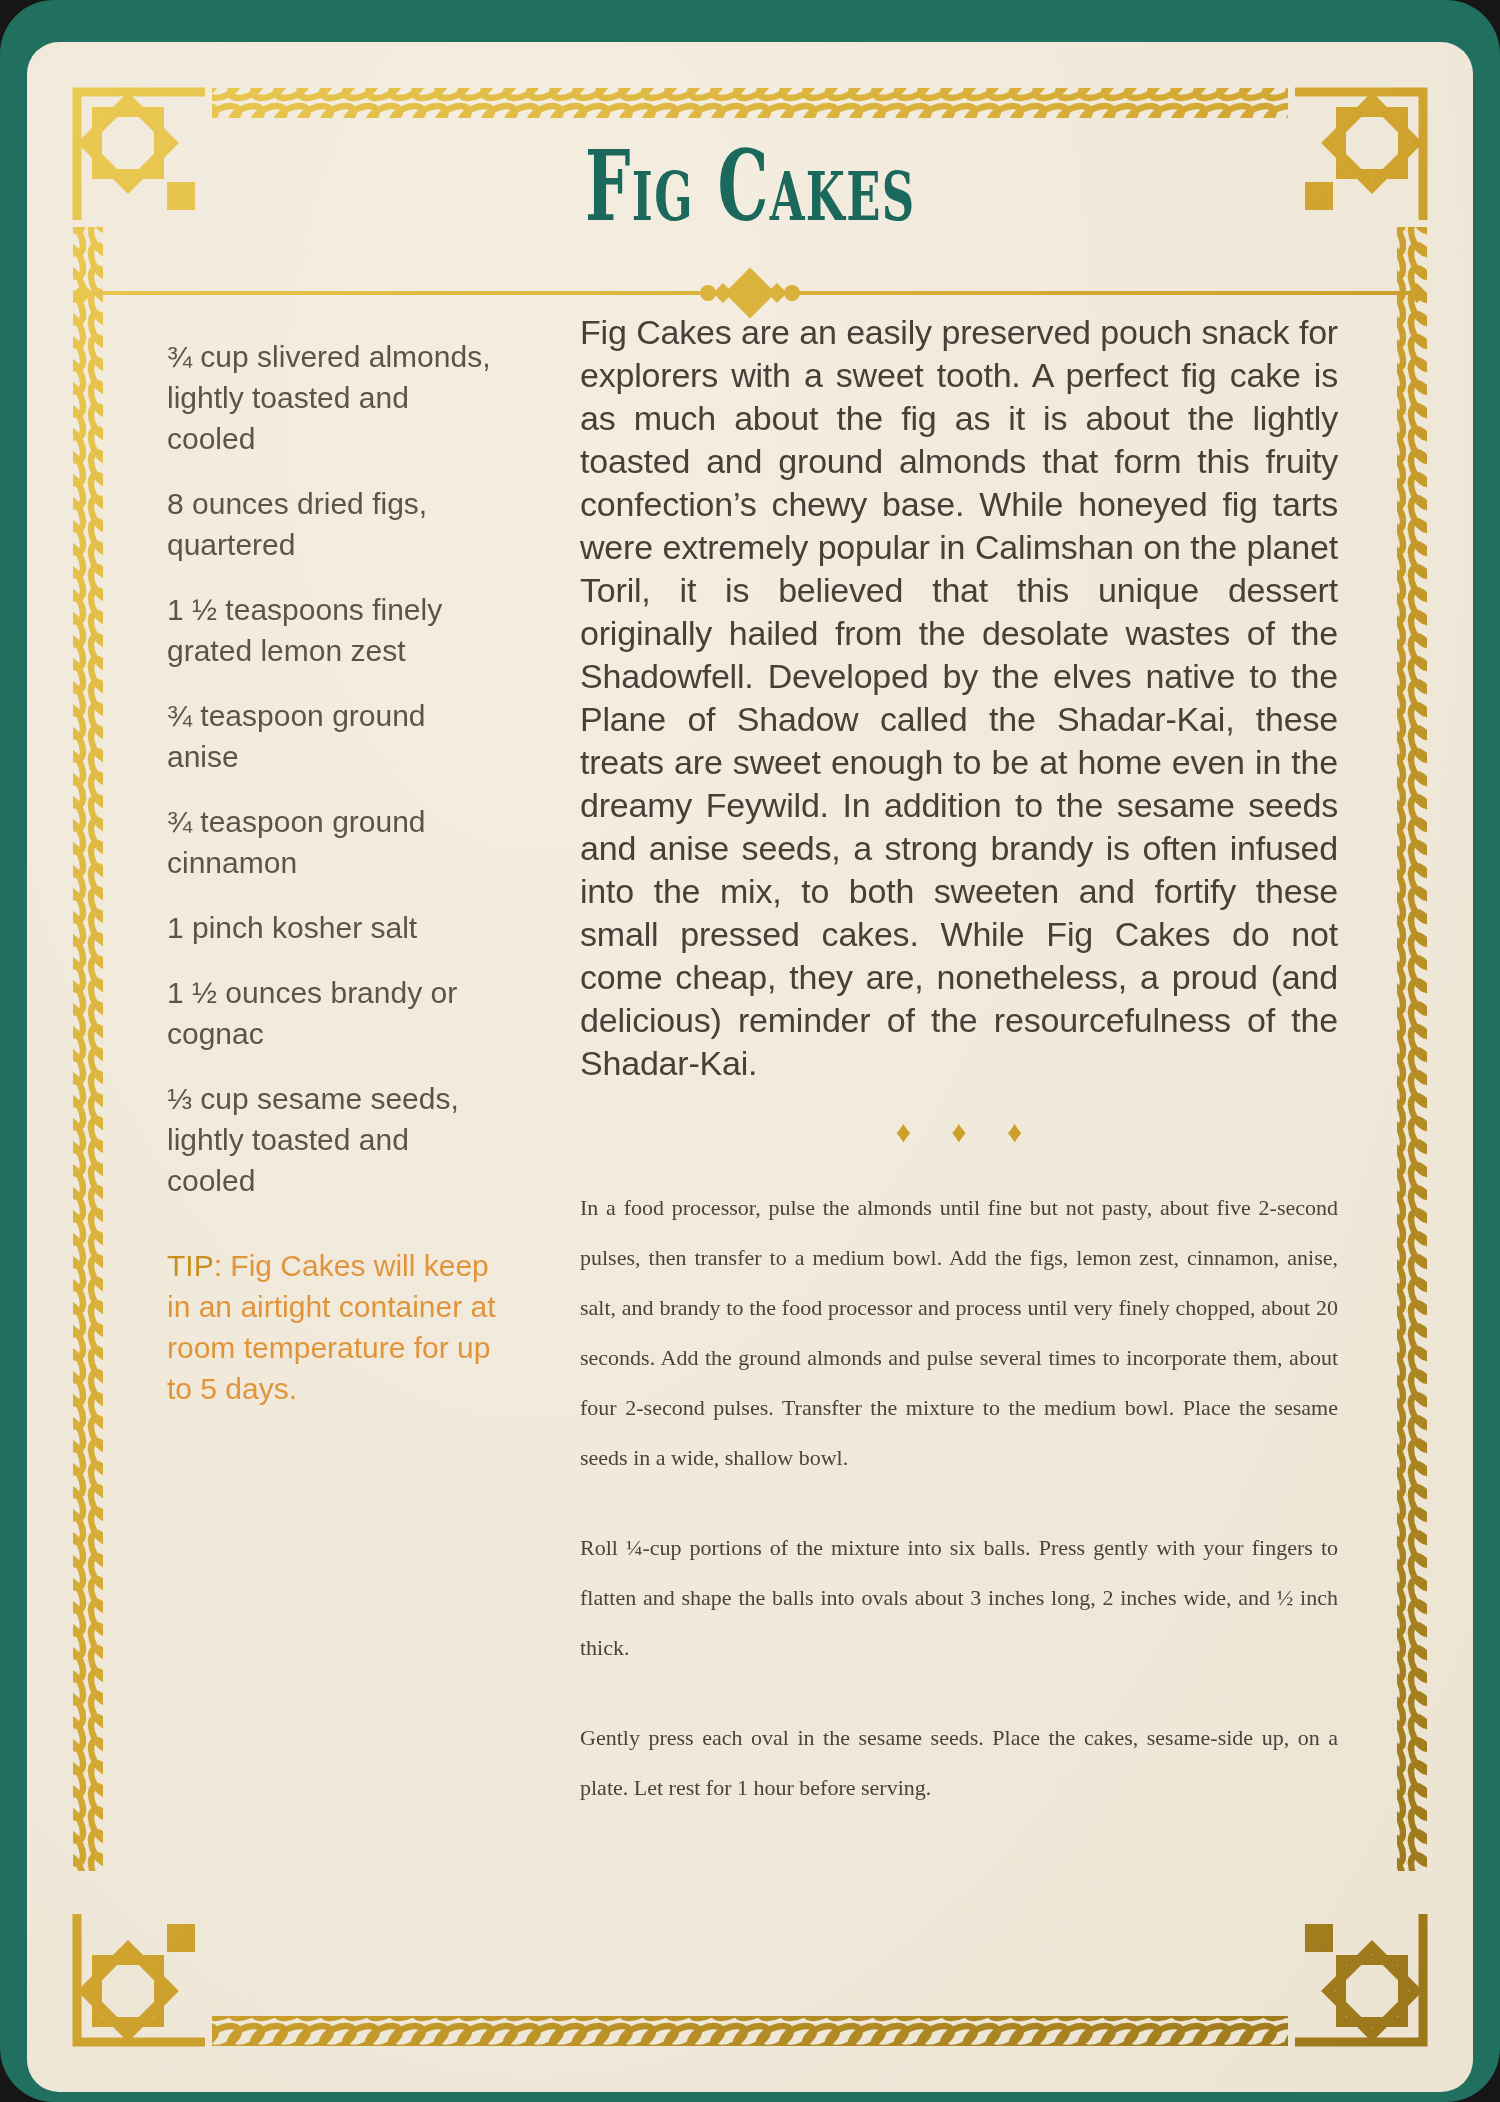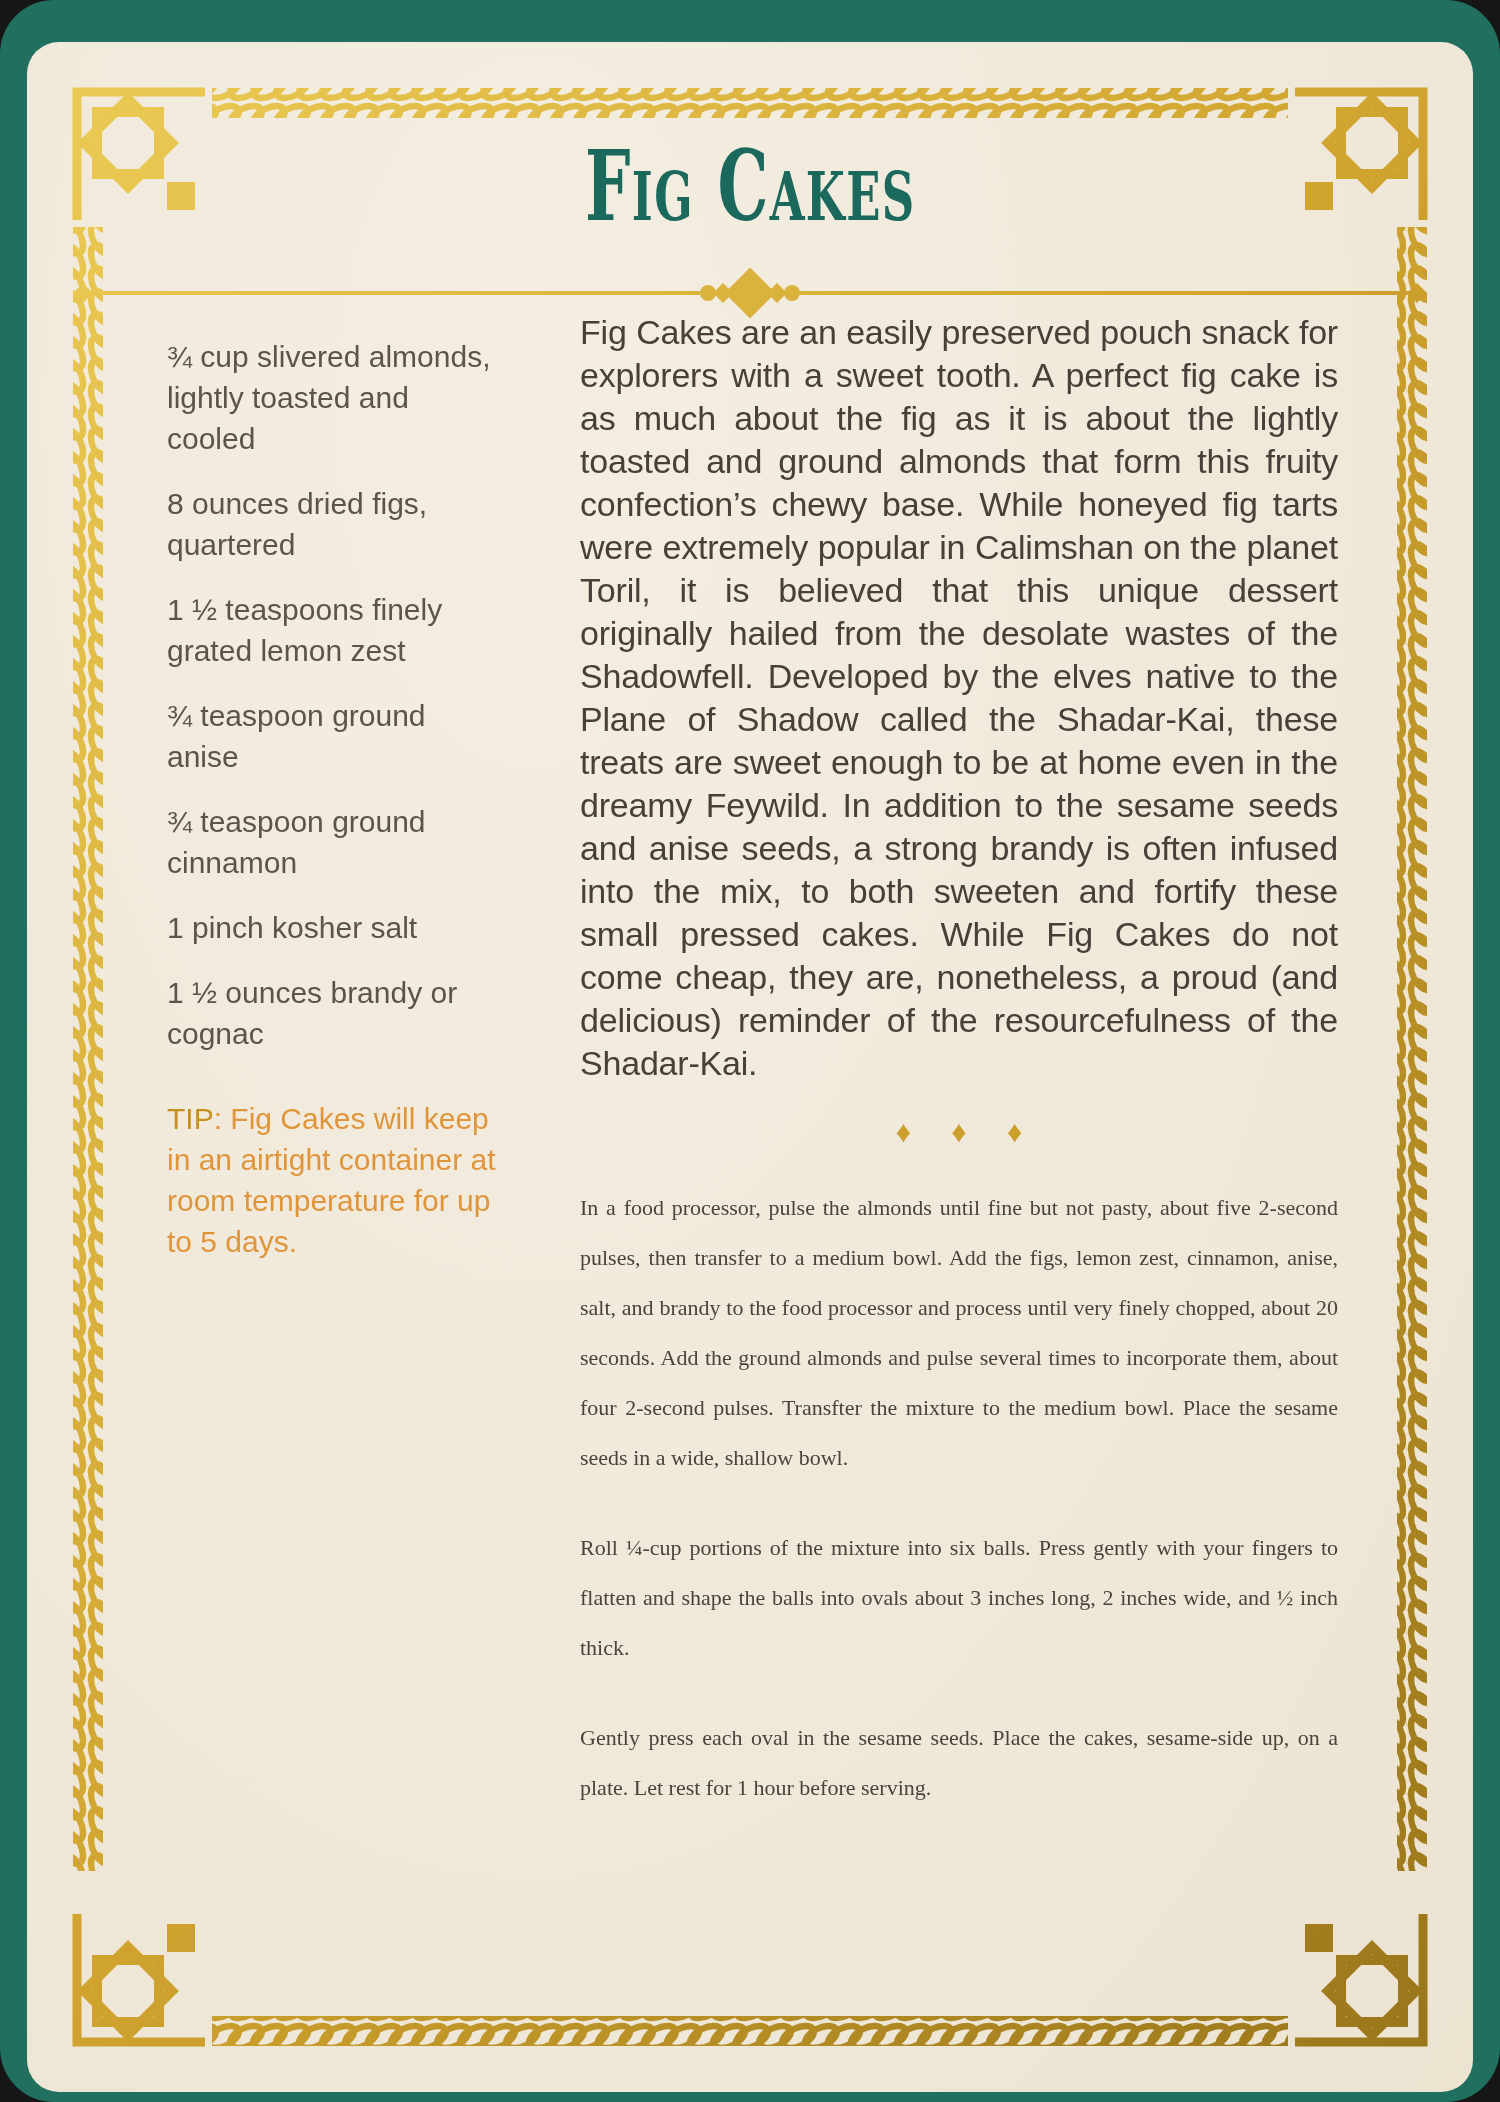--- a/index.html
+++ b/index.html
@@ -96,20 +96,21 @@
 
       <div class="left-col">
         <div>
             <p class="ingredient">¾ cup slivered almonds, lightly toasted and cooled</p>
             <p class="ingredient">8 ounces dried figs, quartered</p>
             <p class="ingredient">1 ½ teaspoons finely grated lemon zest</p>
             <p class="ingredient">¾ teaspoon ground anise</p>
             <p class="ingredient">¾ teaspoon ground cinnamon</p>
             <p class="ingredient">1 pinch kosher salt</p>
             <p class="ingredient">1 ½ ounces brandy or cognac</p>
+            <p class="ingredient">⅓ cup sesame seeds, lightly toasted and cooled</p>
           </div>
         <p class="tip"><span class="tip-label">TIP</span><span>: Fig Cakes will keep in an airtight container at room temperature for up to 5 days.</span></p>
       </div>
 
       <div class="right-col">
         <p class="intro">Fig Cakes are an easily preserved pouch snack for explorers with a sweet tooth. A perfect fig cake is as much about the fig as it is about the lightly toasted and ground almonds that form this fruity confection’s chewy base. While honeyed fig tarts were extremely popular in Calimshan on the planet Toril, it is believed that this unique dessert originally hailed from the desolate wastes of the Shadowfell. Developed by the elves native to the Plane of Shadow called the Shadar-Kai, these treats are sweet enough to be at home even in the dreamy Feywild. In addition to the sesame seeds and anise seeds, a strong brandy is often infused into the mix, to both sweeten and fortify these small pressed cakes. While Fig Cakes do not come cheap, they are, nonetheless, a proud (and delicious) reminder of the resourcefulness of the Shadar-Kai.</p>
         <div class="sep">♦ ♦ ♦</div>
         <div>
             <p class="step">In a food processor, pulse the almonds until fine but not pasty, about five 2-second pulses, then transfer to a medium bowl. Add the figs, lemon zest, cinnamon, anise, salt, and brandy to the food processor and process until very finely chopped, about 20 seconds. Add the ground almonds and pulse several times to incorporate them, about four 2-second pulses. Transfter the mixture to the medium bowl. Place the sesame seeds in a wide, shallow bowl.</p>
             <p class="step">Roll ¼-cup portions of the mixture into six balls. Press gently with your fingers to flatten and shape the balls into ovals about 3 inches long, 2 inches wide, and ½ inch thick.</p>

